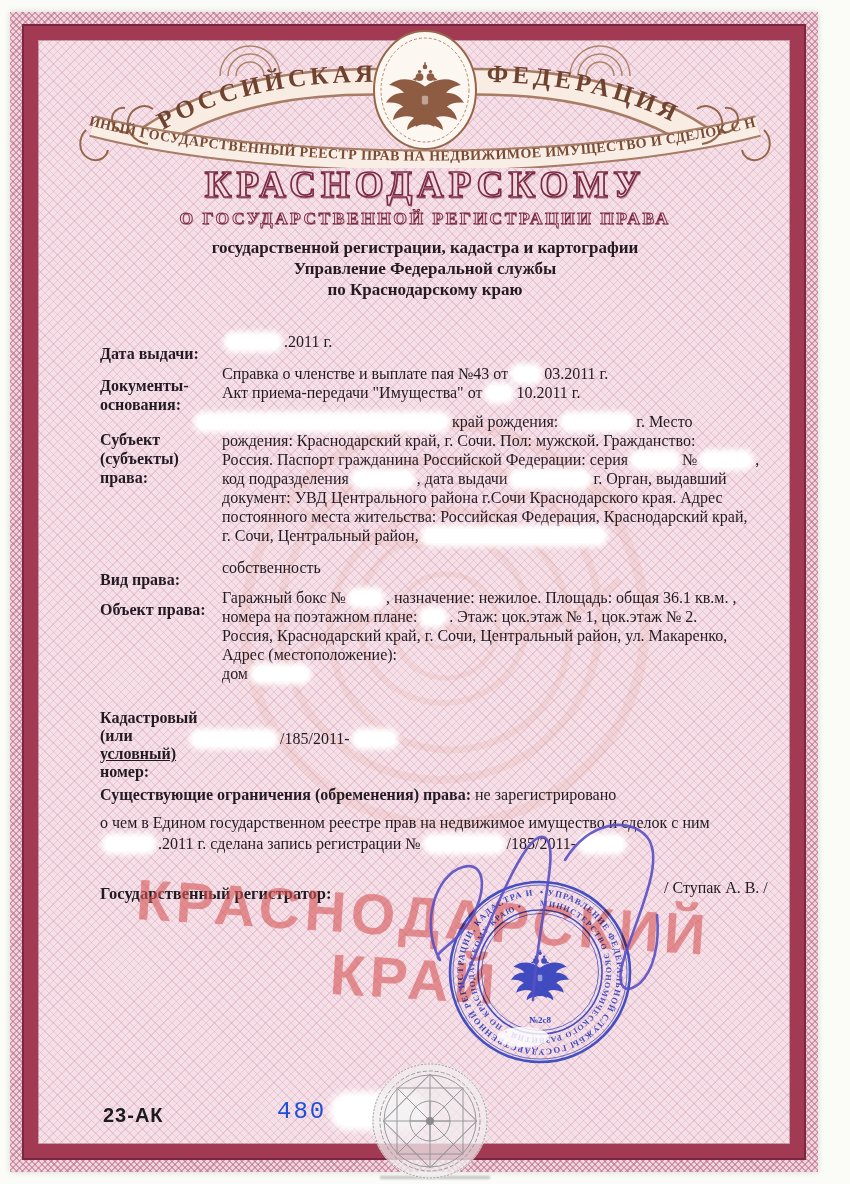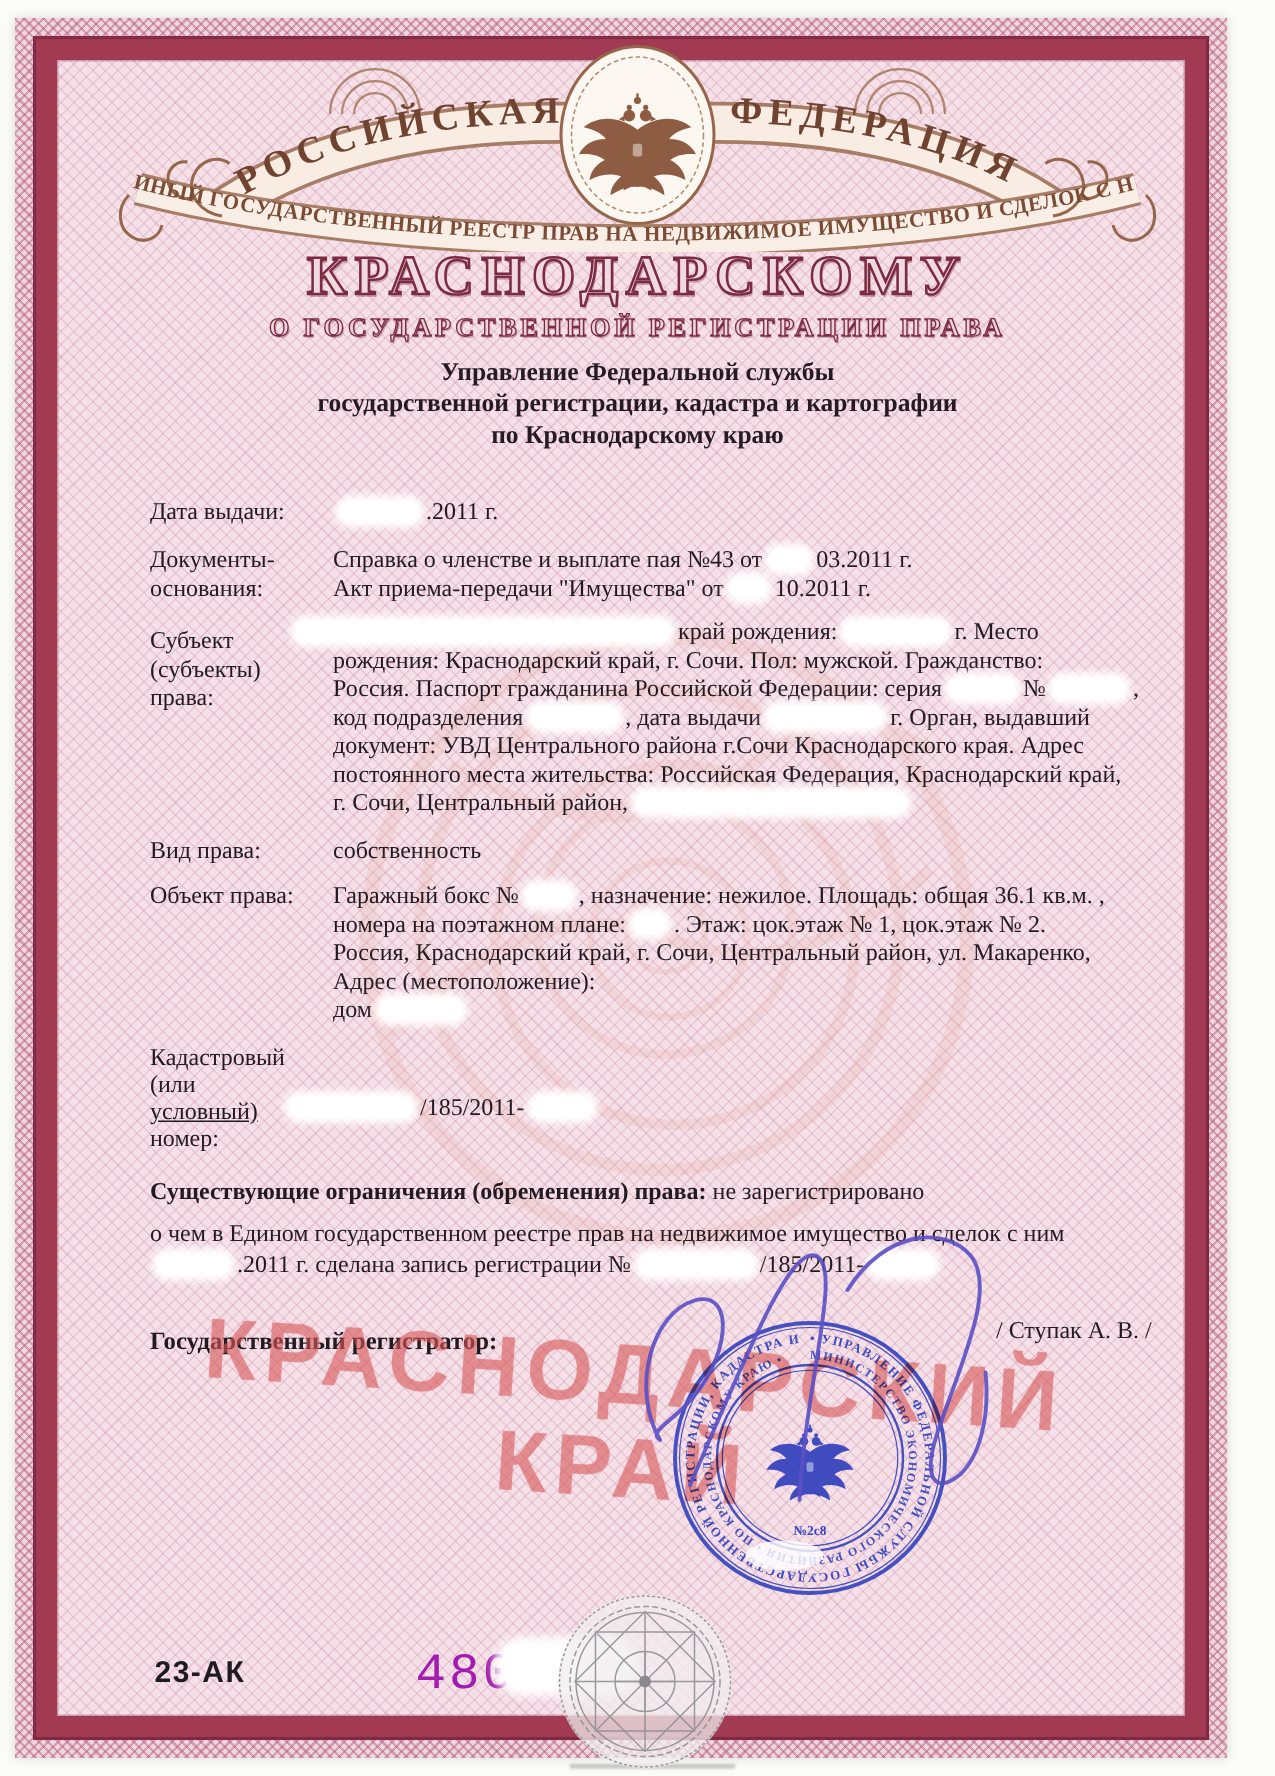--- a/index.html
+++ b/index.html
@@ -41,21 +41,21 @@
     text-shadow:1px 2px 0 rgba(124,43,68,.35);
   }
   .doc-subtitle{
     top:208px;font-size:17.5px;font-weight:700;letter-spacing:2.5px;
     color:#ecd3da;-webkit-text-stroke:.9px #7c2b44;
     text-shadow:1px 1px 0 rgba(124,43,68,.3);
   }
   .authority{top:237px;font-size:17px;font-weight:700;color:#241a20;line-height:21px;}
 
   .row{left:100px;width:680px;display:flex;color:#221a20;font-size:16px;line-height:19px;}
-  .row .lbl{width:122px;flex:none;font-weight:400;}
+  .row .lbl{width:122px;flex:none;font-weight:700;margin-top:12px;}
   .row .val{flex:1;}
   .lbl .l-line{white-space:nowrap;}
   .u{text-decoration:underline;}
   .vline{white-space:nowrap;}
   .seg{white-space:pre;}
   .redact{
     display:inline-block;height:14px;border-radius:9px;background:#fff;
     box-shadow:0 0 5px 4px rgba(255,255,255,.95);
     vertical-align:-2px;margin:0 5px;
   }
@@ -67,21 +67,21 @@
 
   .watermark{
     font-family:"Liberation Sans", sans-serif;font-weight:700;
     color:rgba(214,86,86,.48);letter-spacing:5px;z-index:1;
     text-shadow:0 0 1px rgba(214,86,86,.25);
   }
   .wm1{left:136px;top:884px;font-size:57px;transform:rotate(3.6deg);}
   .wm2{left:330px;top:946px;font-size:57px;transform:rotate(3.6deg);}
 
   .series{left:62px;top:1104px;font-family:"Liberation Sans", sans-serif;font-weight:700;font-size:20px;color:#1c1c1e;letter-spacing:1px;margin-left:41px;}
-  .number{left:277px;top:1098px;font-family:"Liberation Mono", monospace;font-size:34px;color:#a21caf;letter-spacing:2px;}
+  .number{left:277px;top:1098px;font-family:"Liberation Mono", monospace;font-size:24px;color:#1d4ed8;letter-spacing:2px;}
   .blob{position:absolute;background:#fff;border-radius:14px;box-shadow:0 0 6px 5px rgba(255,255,255,.95);}
   .micro-print{position:absolute;left:380px;top:1176px;width:110px;height:3px;background:rgba(90,90,90,.35);filter:blur(1px);}
 
   svg text{font-family:"Liberation Serif", serif;}
 </style>
 </head>
 <body>
 
 <div class="sheet">
   <div class="band">
@@ -165,22 +165,22 @@
       <textPath href="#arcR" startOffset="50%" text-anchor="middle">ФЕДЕРАЦИЯ</textPath>
     </text>
     <text font-size="14" font-weight="bold" fill="#7a4b35" letter-spacing="0.4">
       <textPath href="#arcB" startOffset="50%" text-anchor="middle">ЕДИНЫЙ ГОСУДАРСТВЕННЫЙ РЕЕСТР ПРАВ НА НЕДВИЖИМОЕ ИМУЩЕСТВО И СДЕЛОК С НИМ</textPath>
     </text>
   </svg>
 
   <div class="abs centered doc-title">КРАСНОДАРСКОМУ</div>
   <div class="abs centered doc-subtitle">О ГОСУДАРСТВЕННОЙ РЕГИСТРАЦИИ ПРАВА</div>
   <div class="abs centered authority">
+    <div>государственной регистрации, кадастра и картографии</div>
     <div>Управление Федеральной службы</div>
-    <div>государственной регистрации, кадастра и картографии</div>
     <div>по Краснодарскому краю</div>
   </div>
 
   <div class="abs watermark wm1">КРАСНОДАРСКИЙ</div>
   <div class="abs watermark wm2">КРАЙ</div>
 
   <div class="abs row" style="top:332px">
     <div class="lbl">Дата выдачи:</div>
     <div class="val">
         <div class="vline"><span class="redact" style="width: 52px;"></span><span class="seg">.2011 г.</span></div>

